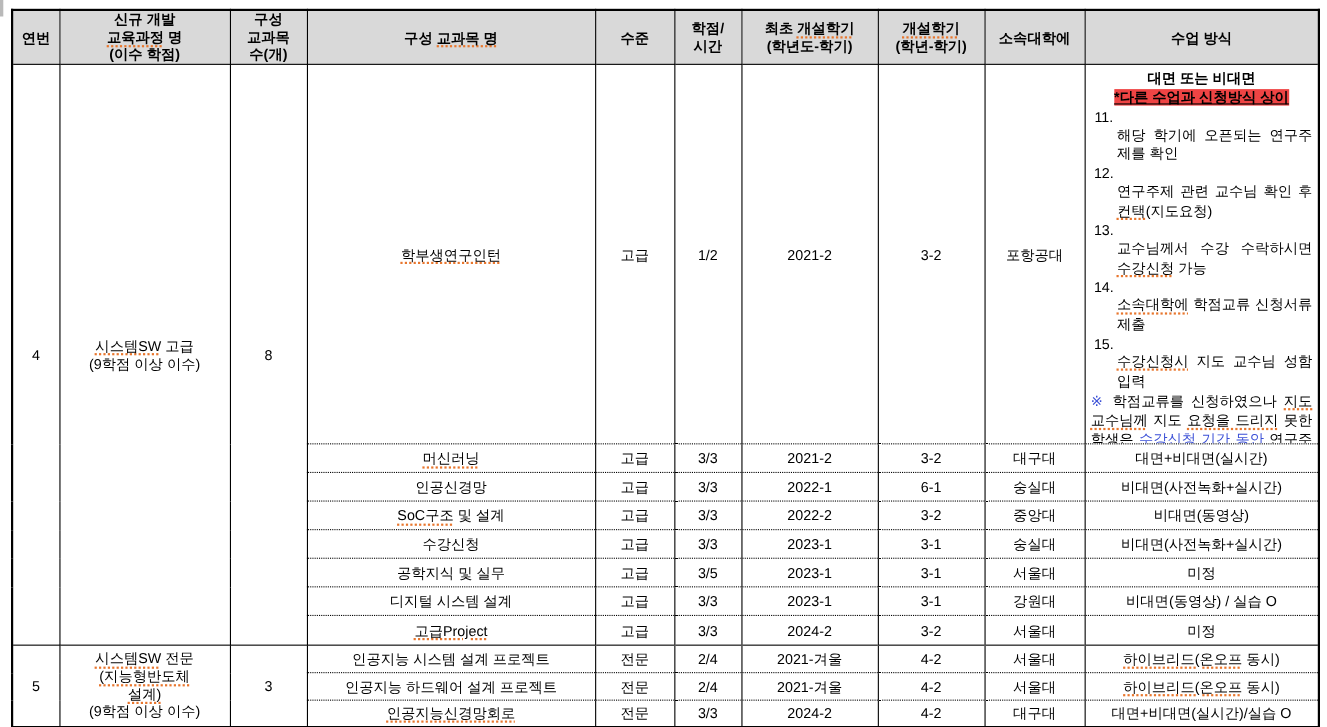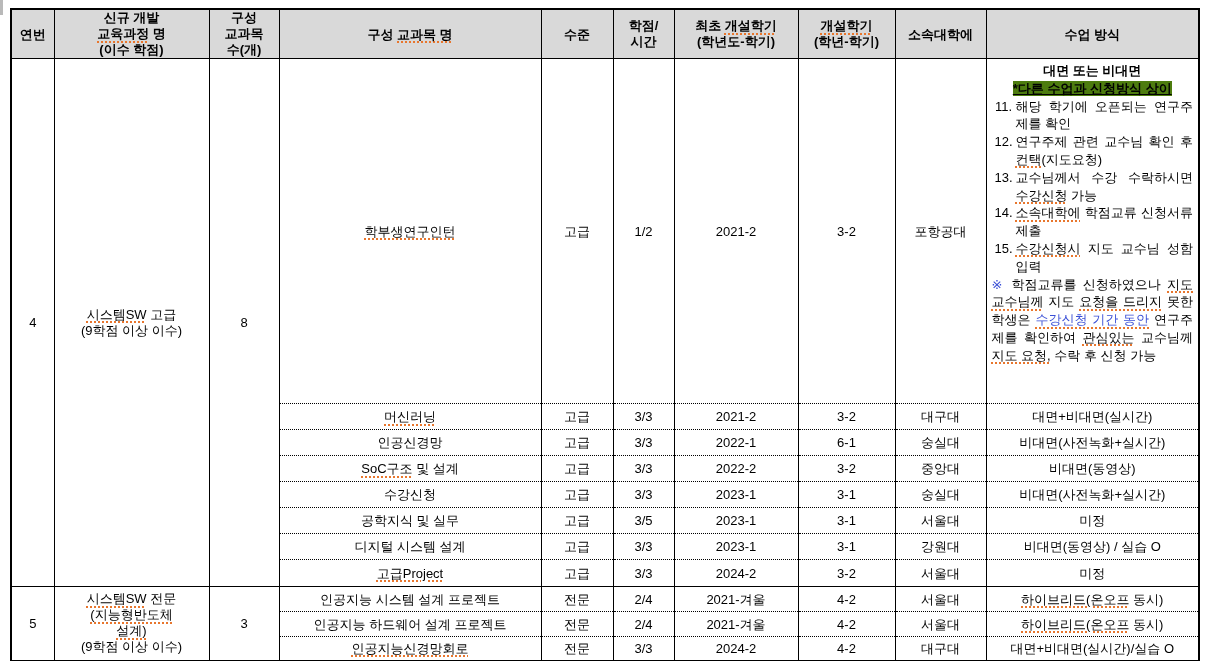--- a/index.html
+++ b/index.html
@@ -17,25 +17,25 @@
   tr.solid-top > td { border-top:1px solid #000; }
   .span-cell { border-top:1px solid #000; border-bottom:1px solid #000; }
   .sq { text-decoration-line:underline; text-decoration-style:dotted; text-decoration-color:#e8762d;
         text-decoration-thickness:2px; text-underline-offset:3px; }
   .blue { color:#3a4fd6; }
   .nameline { display:block; line-height:16px; }
   
   .notes-wrap { height:340px; padding:1px 3px; text-align:left; font-size:13px; line-height:17.8px; }
   .notes-title { text-align:center; font-weight:700; }
   .notes-warning-line { text-align:center; }
-  .notes-warning { font-weight:700; background:#4d7c0f; text-decoration:underline;
+  .notes-warning { font-weight:700; background:#ef4444; text-decoration:underline;
                    text-decoration-color:#000; }
   .note-item { display:flex; }
   .note-item .num { flex:0 0 24px; text-align:center; }
-  .note-item .itx { flex:1 1 auto; text-align:justify; }
+  .note-item .itx { flex:1 1 auto; text-align:justify;margin-top:16px; }
   .remark { text-align:justify; }
 </style>
 </head>
 <body>
 
 <div class="edge-artifact"></div>
 
 <table class="doc">
   <colgroup>
     <col style="width:43px">

